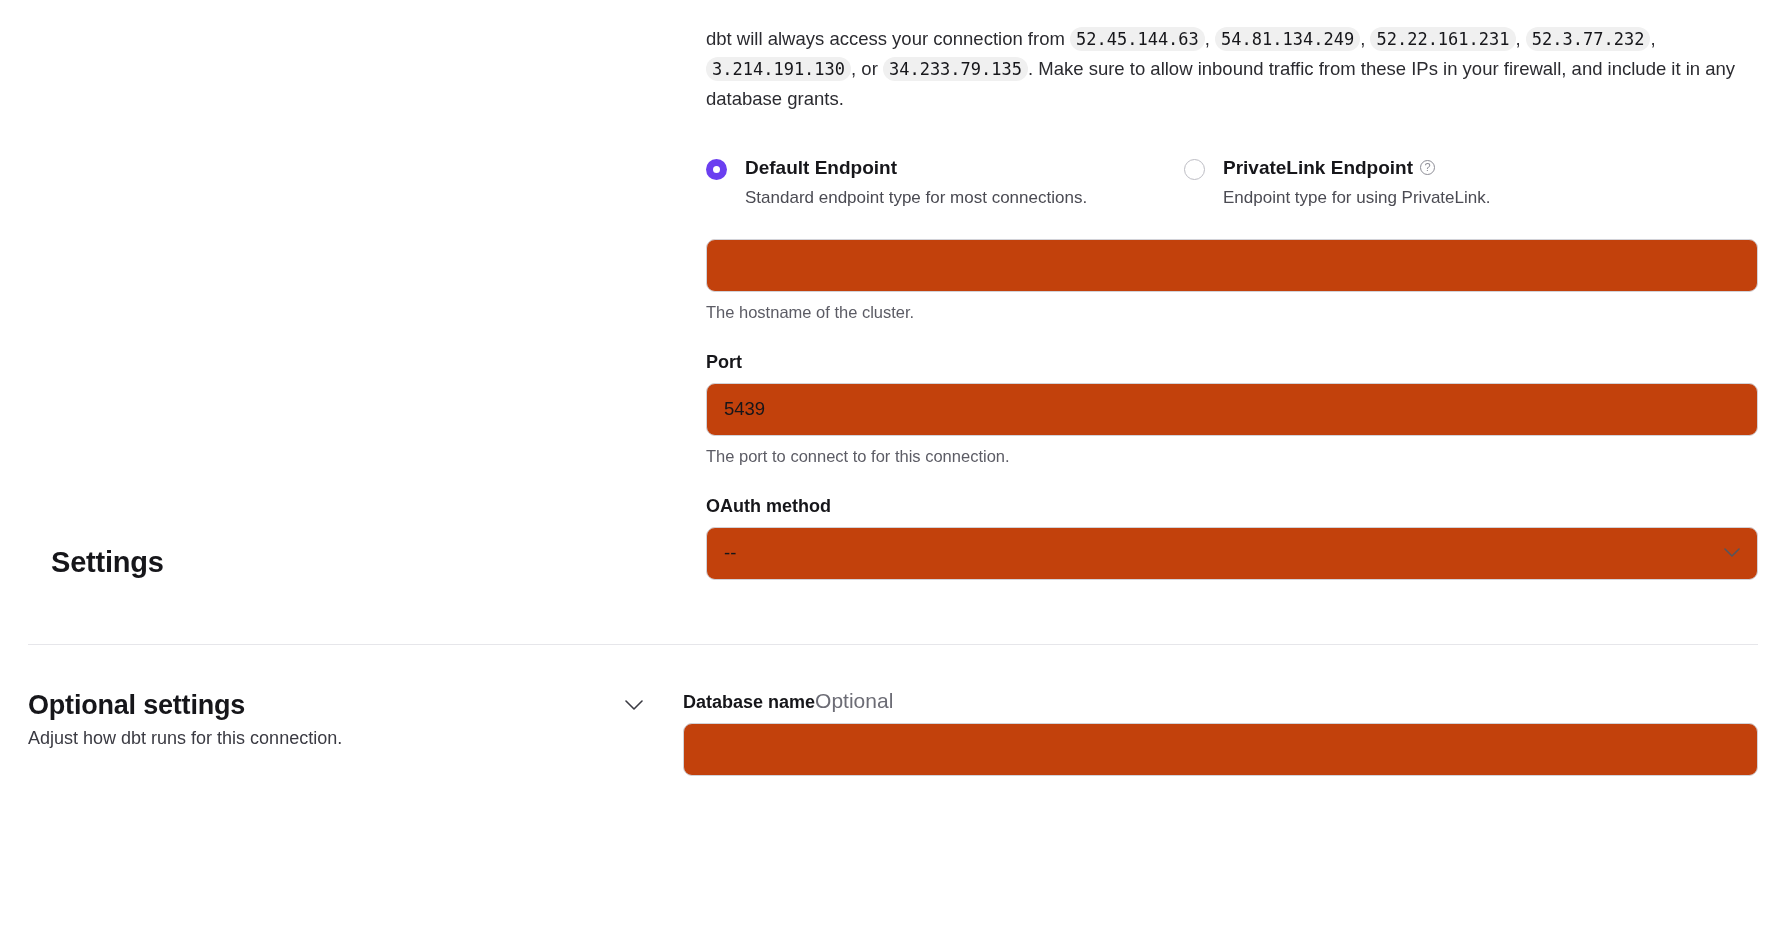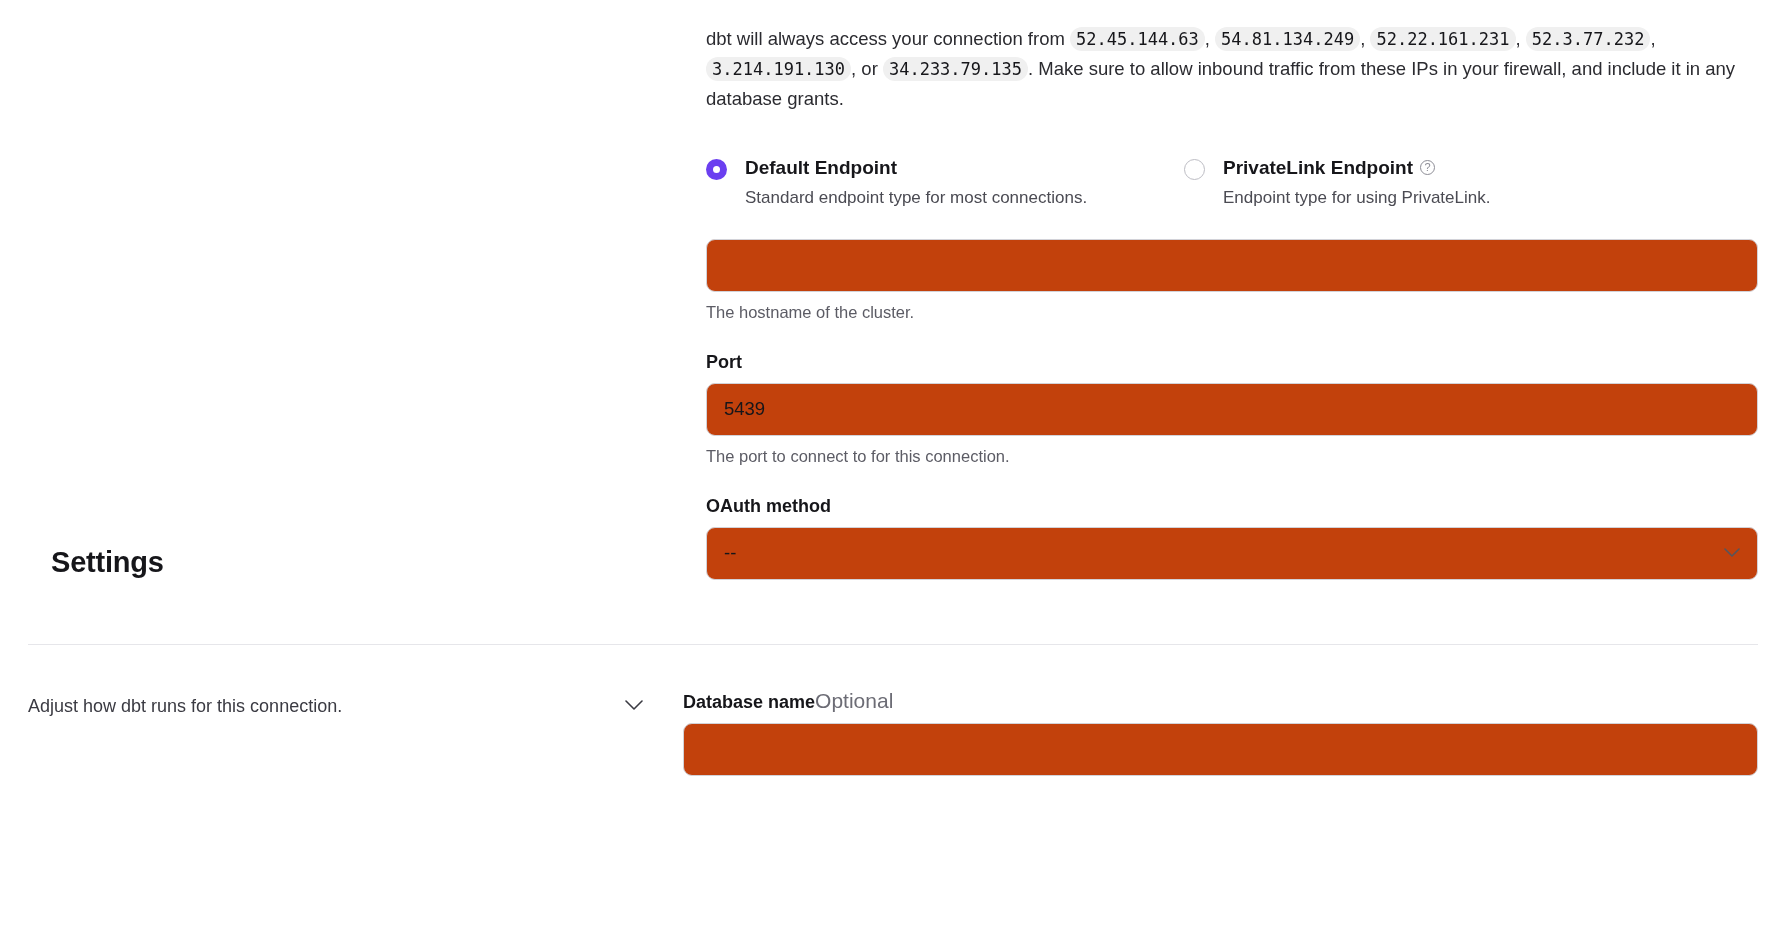--- a/index.html
+++ b/index.html
@@ -295,20 +295,21 @@
 
     </div>
   </div>
 
   <div class="divider"></div>
 
   <div class="section2">
 
     <div class="left-col-2">
       <div>
+        <h2 class="optional-title">Optional settings</h2>
         <div class="optional-sub">Adjust how dbt runs for this connection.</div>
       </div>
       <span class="collapse-chev">
         <svg width="18" height="11" viewBox="0 0 18 11" fill="none" xmlns="http://www.w3.org/2000/svg">
           <path d="M1 1L9 9L17 1" stroke="currentColor" stroke-width="1.6" stroke-linecap="round" stroke-linejoin="round"></path>
         </svg>
       </span>
     </div>
 
     <div class="right-col-2">

